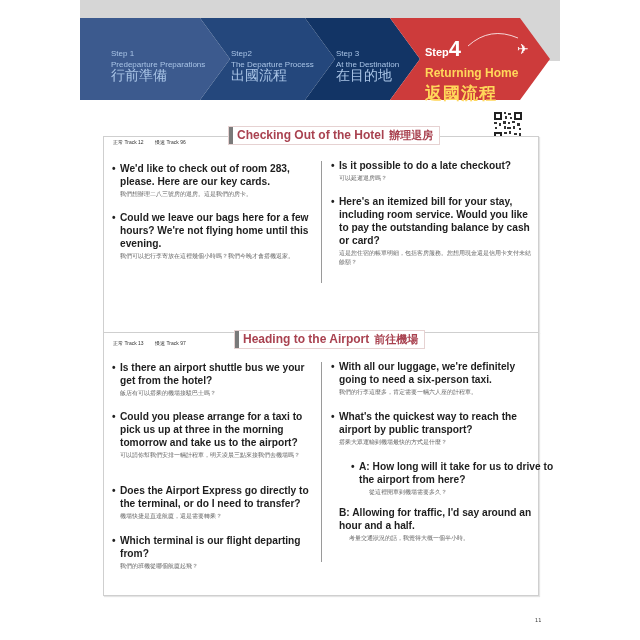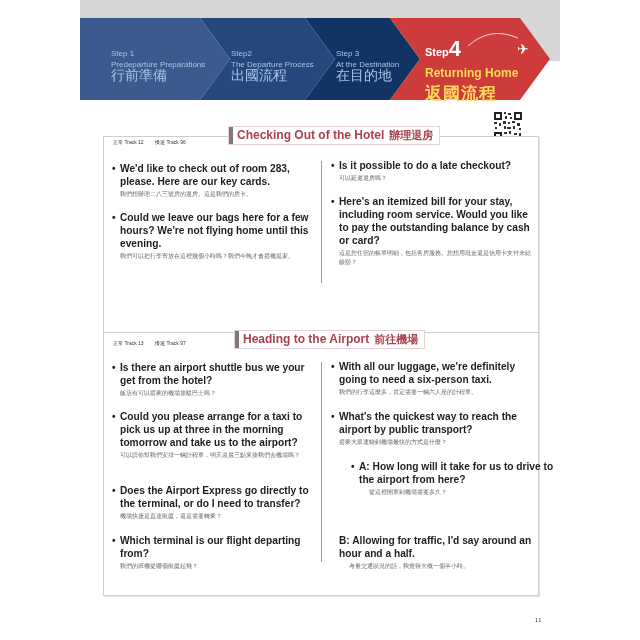--- a/index.html
+++ b/index.html
@@ -189,19 +189,19 @@
     <div class="zh">我們的行李這麼多，肯定需要一輛六人座的計程車。</div>
   </div>
   <div class="item" style="left:331px; top:410px;">
     <div class="en">What's the quickest way to reach the airport by public transport?</div>
     <div class="zh">搭乘大眾運輸到機場最快的方式是什麼？</div>
   </div>
   <div class="item" style="left:331px; top:460px; width:205px;margin-left:20px;">
     <div class="en"><span class="prefix">A:</span> <span>How long will it take for us to drive to the airport from here?</span></div>
     <div class="zh" style="padding-left:18px;">從這裡開車到機場需要多久？</div>
   </div>
-  <div class="item nobullet" style="left:331px; top:534px; width:205px;">
+  <div class="item nobullet" style="left:331px; top:506px; width:205px;">
     <div class="en"><span class="prefix">B:</span> <span>Allowing for traffic, I'd say around an hour and a half.</span></div>
     <div class="zh" style="padding-left:18px;">考量交通狀況的話，我覺得大概一個半小時。</div>
   </div>
 
   <div class="page-num">11</div>
 </div>
 
 </body></html>

